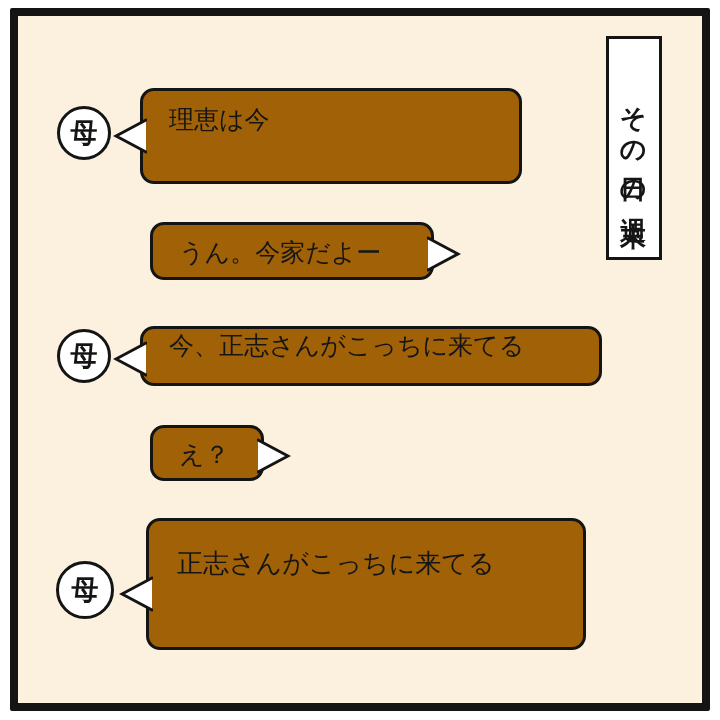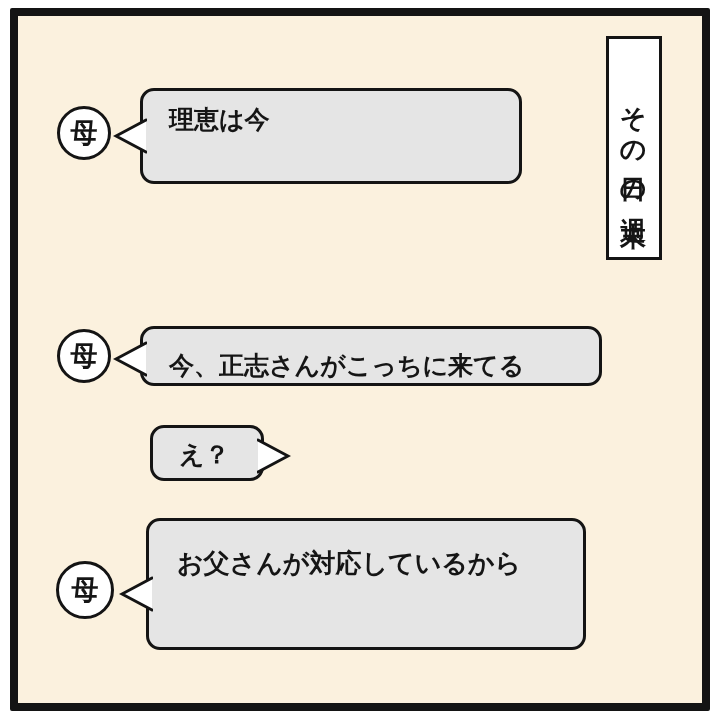--- a/index.html
+++ b/index.html
@@ -29,27 +29,27 @@
     width:54px; height:54px; border-radius:50%;
     background:#ffffff; border:3px solid #141414;
     display:flex; align-items:center; justify-content:center;
     font-size:27px; font-weight:700;
   }
   .avatar.a1 { left:57px; top:106px; }
   .avatar.a2 { left:57px; top:329px; }
   .avatar.a3 { left:56px; top:561px; width:58px; height:58px; }
   .bubble {
     position:absolute; box-sizing:border-box;
-    background:#e5e5e5; border:3px solid #141414; border-radius:14px;
-    font-weight:700;
+    background:#a16207; border:3px solid #141414; border-radius:14px;
+    font-weight:400;
   }
   .bubble .txt { position:relative; z-index:2; }
   .b1 { left:140px; top:88px;  width:382px; height:96px;  padding:10px 26px; font-size:25px; line-height:38px; }
   .b2 { left:150px; top:222px; width:284px; height:58px;  padding:11px 26px; font-size:25px; line-height:34px; }
-  .b3 { left:140px; top:326px; width:462px; height:60px;  padding:20px 26px; font-size:25px; line-height:34px; }
+  .b3 { left:140px; top:326px; width:462px; height:60px;  padding:0 26px; font-size:25px; line-height:34px; }
   .b4 { left:150px; top:425px; width:114px; height:56px;  padding:10px 26px; font-size:25px; line-height:34px; }
   .b5 { left:146px; top:518px; width:440px; height:132px; padding:20px 28px; font-size:26px; line-height:44px; }
   .tail { position:absolute; z-index:3; }
   .tail.left  { left:-30px; }
   .tail.right { right:-30px; }
   .t1 { top:26px; }
   .t2 { top:10px; }
   .t3 { top:11px; }
   .t4 { top:9px; }
   .t5 { top:54px; }
@@ -68,20 +68,27 @@
     <span>母</span>
   </div>
   <div class="bubble b1">
     <svg class="tail left t1" width="34" height="38" viewBox="0 0 34 38">
       <polygon points="33,3 3,19 33,35" fill="#ffffff"></polygon>
       <path d="M33,3 L3,19 L33,35" fill="none" stroke="#141414" stroke-width="3" stroke-linecap="round"></path>
     </svg>
     <div class="txt">理恵は今</div>
   </div>
 
+  <div class="bubble b2">
+    <svg class="tail right t2" width="34" height="38" viewBox="0 0 34 38">
+      <polygon points="1,3 31,19 1,35" fill="#ffffff"></polygon>
+      <path d="M1,3 L31,19 L1,35" fill="none" stroke="#141414" stroke-width="3" stroke-linecap="round"></path>
+    </svg>
+    <div class="txt">うん。今家だよー</div>
+  </div>
 
   <div class="avatar a2">
     <span>母</span>
   </div>
   <div class="bubble b3">
     <svg class="tail left t3" width="34" height="38" viewBox="0 0 34 38">
       <polygon points="33,3 3,19 33,35" fill="#ffffff"></polygon>
       <path d="M33,3 L3,19 L33,35" fill="none" stroke="#141414" stroke-width="3" stroke-linecap="round"></path>
     </svg>
     <div class="txt">今、正志さんがこっちに来てる</div>
@@ -96,15 +103,15 @@
   </div>
 
   <div class="avatar a3">
     <span>母</span>
   </div>
   <div class="bubble b5">
     <svg class="tail left t5" width="34" height="38" viewBox="0 0 34 38">
       <polygon points="33,3 3,19 33,35" fill="#ffffff"></polygon>
       <path d="M33,3 L3,19 L33,35" fill="none" stroke="#141414" stroke-width="3" stroke-linecap="round"></path>
     </svg>
-    <div class="txt">お父さんが対応しているから</div>
+    <div class="txt">正志さんがこっちに来てる</div>
   </div>
 </div>
 
 </body></html>

